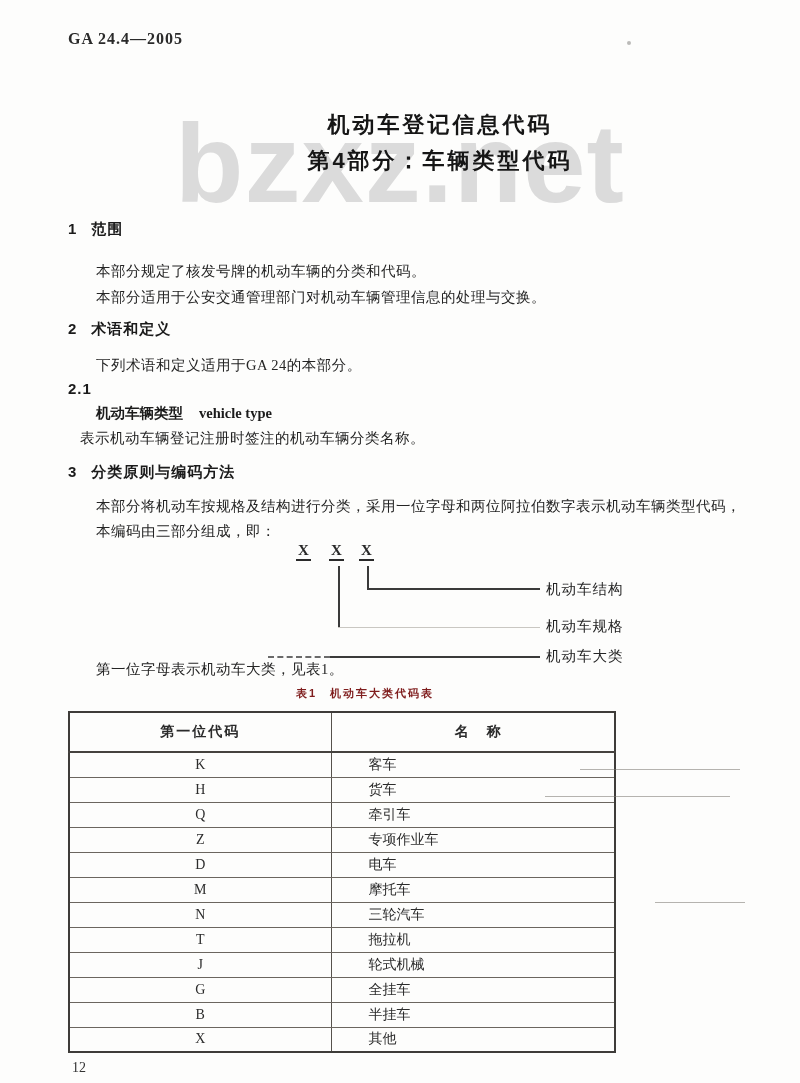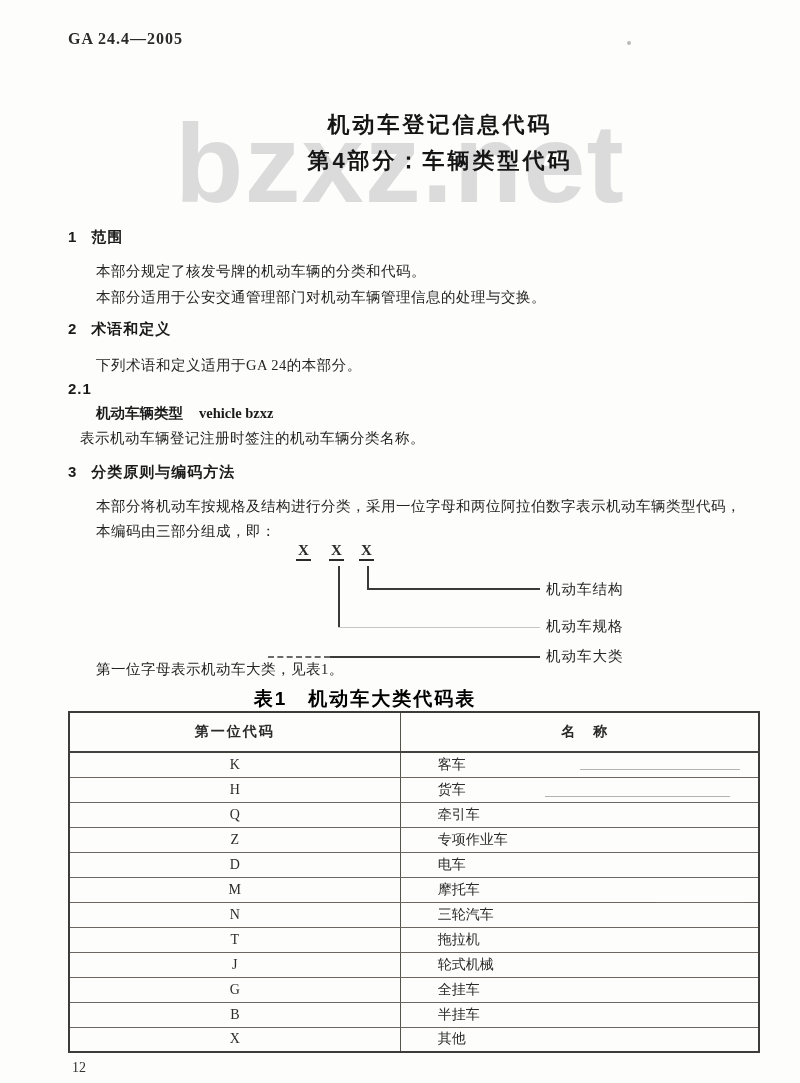--- a/index.html
+++ b/index.html
@@ -47,25 +47,25 @@
     border-bottom:2px solid #2a2a2a; padding:0 2px 0px 2px; z-index:2;
   }
   .dline { background:#3a3a3a; z-index:2; }
   .dline-faint { background:#c9c7c2; z-index:2; }
   .ddash { border-top:2px dashed #6a6a6a; z-index:2; height:0; }
   .dlabel { font-size:14.5px; color:#242424; letter-spacing:1px; z-index:2; }
 
   .tbl-caption {
     left:0; width:730px; text-align:center;
     font-family:"Liberation Sans", sans-serif;
-    font-weight:bold; font-size:19px; color:#000000; letter-spacing:2px; z-index:2;
+    font-weight:bold; font-size:11px; color:#7f1d1d; letter-spacing:2px; z-index:2;
   }
 
   table.code-table {
-    position:absolute; left:68px; top:711px; width:692px;
+    position:absolute; left:68px; top:711px; width:548px;
     border-collapse:collapse; z-index:2;
     border:2px solid #3e3c39;
   }
   table.code-table th {
     height:40px; font-family:"Liberation Sans", sans-serif;
     font-weight:bold; font-size:14px; color:#2a2a2a; letter-spacing:2px;
     border-bottom:2px solid #45423e;
   }
   table.code-table td {
     height:25px; font-size:14px; color:#2c2c2c;
@@ -87,33 +87,33 @@
 <div class="page">
 
   <div class="abs watermark">bzxz.net</div>
 
   <div class="abs std-code">GA 24.4—2005</div>
   <div class="abs speck" style="left:627px; top:41px; width:4px; height:4px;"></div>
 
   <div class="abs doc-title l1">机动车登记信息代码</div>
   <div class="abs doc-title l2">第4部分：车辆类型代码</div>
 
-  <div class="abs sec-head" style="left:68px; top:228px;">
+  <div class="abs sec-head" style="left:68px; top:220px;">
     <span class="sec-num">1</span><span>范围</span>
   </div>
   <div class="abs body-text" style="left:96px; top:288px;">本部分适用于公安交通管理部门对机动车辆管理信息的处理与交换。</div>
   <div class="abs body-text" style="left:96px; top:262px;">本部分规定了核发号牌的机动车辆的分类和代码。</div>
 
   <div class="abs sec-head" style="left:68px; top:320px;">
     <span class="sec-num">2</span><span>术语和定义</span>
   </div>
   <div class="abs body-text" style="left:96px; top:356px;">下列术语和定义适用于GA 24的本部分。</div>
   <div class="abs sec-head" style="left:68px; top:380px;">2.1</div>
   <div class="abs term-line" style="left:96px; top:404px;">
-    <span>机动车辆类型</span><span class="term-en">vehicle bzxz</span>
+    <span>机动车辆类型</span><span class="term-en">vehicle type</span>
   </div>
   <div class="abs body-text" style="left:80px; top:429px;">表示机动车辆登记注册时签注的机动车辆分类名称。</div>
 
   <div class="abs sec-head" style="left:68px; top:463px;">
     <span class="sec-num">3</span><span>分类原则与编码方法</span>
   </div>
   <div class="abs body-text" style="left:96px; top:497px;">本部分将机动车按规格及结构进行分类，采用一位字母和两位阿拉伯数字表示机动车辆类型代码，</div>
   <div class="abs body-text" style="left:96px; top:522px;">本编码由三部分组成，即：</div>
 
   <div class="abs xchar" style="left:296px; top:542px;">X</div>

